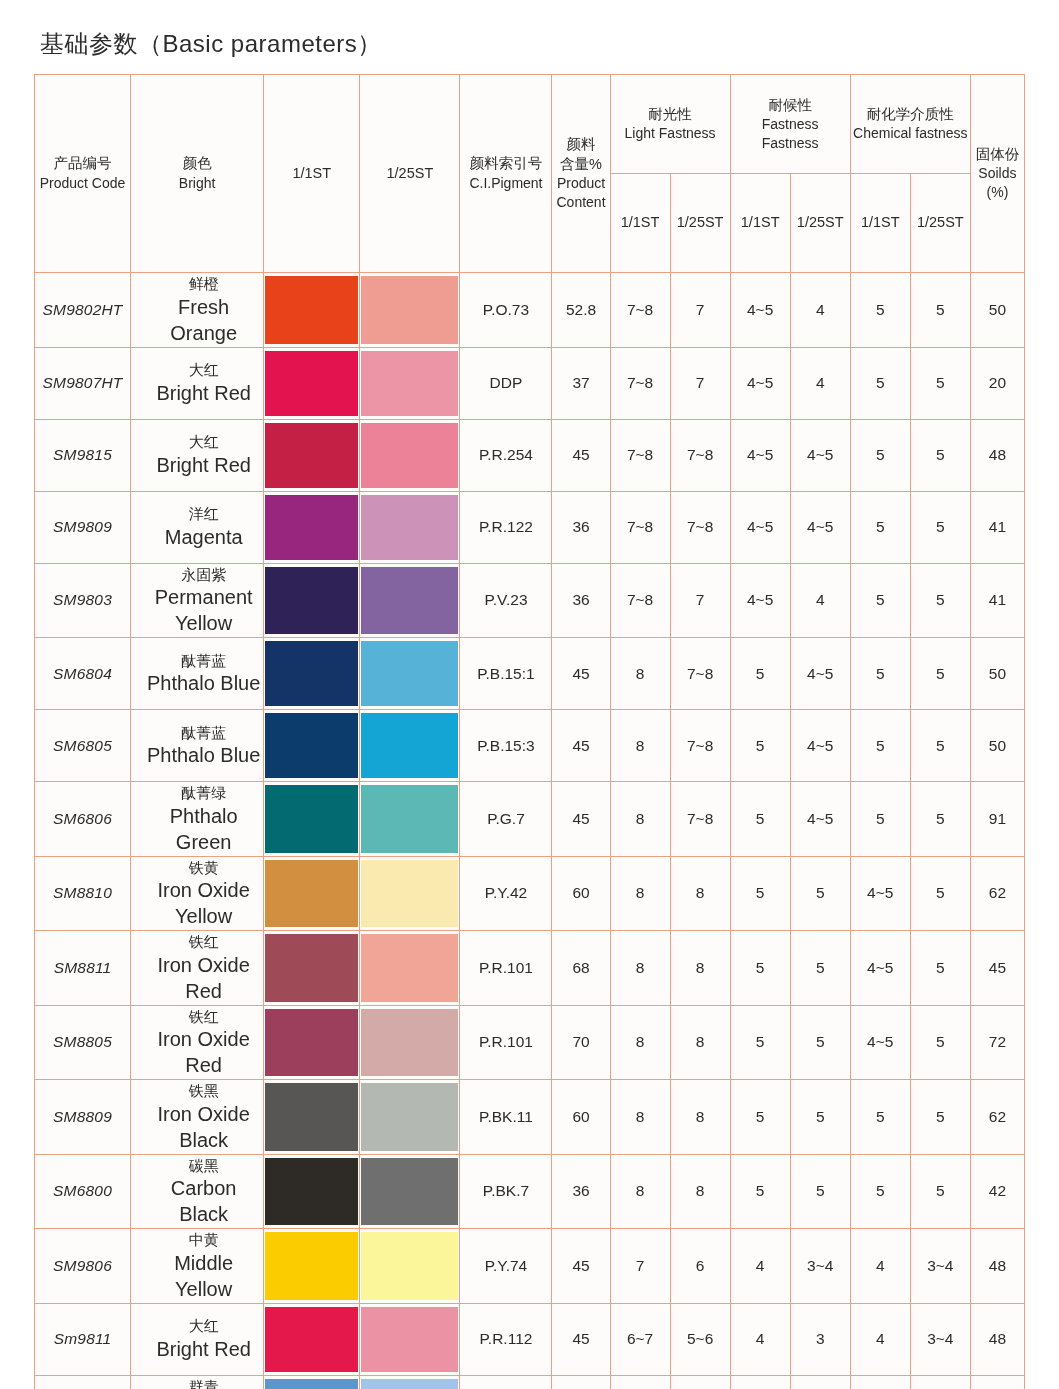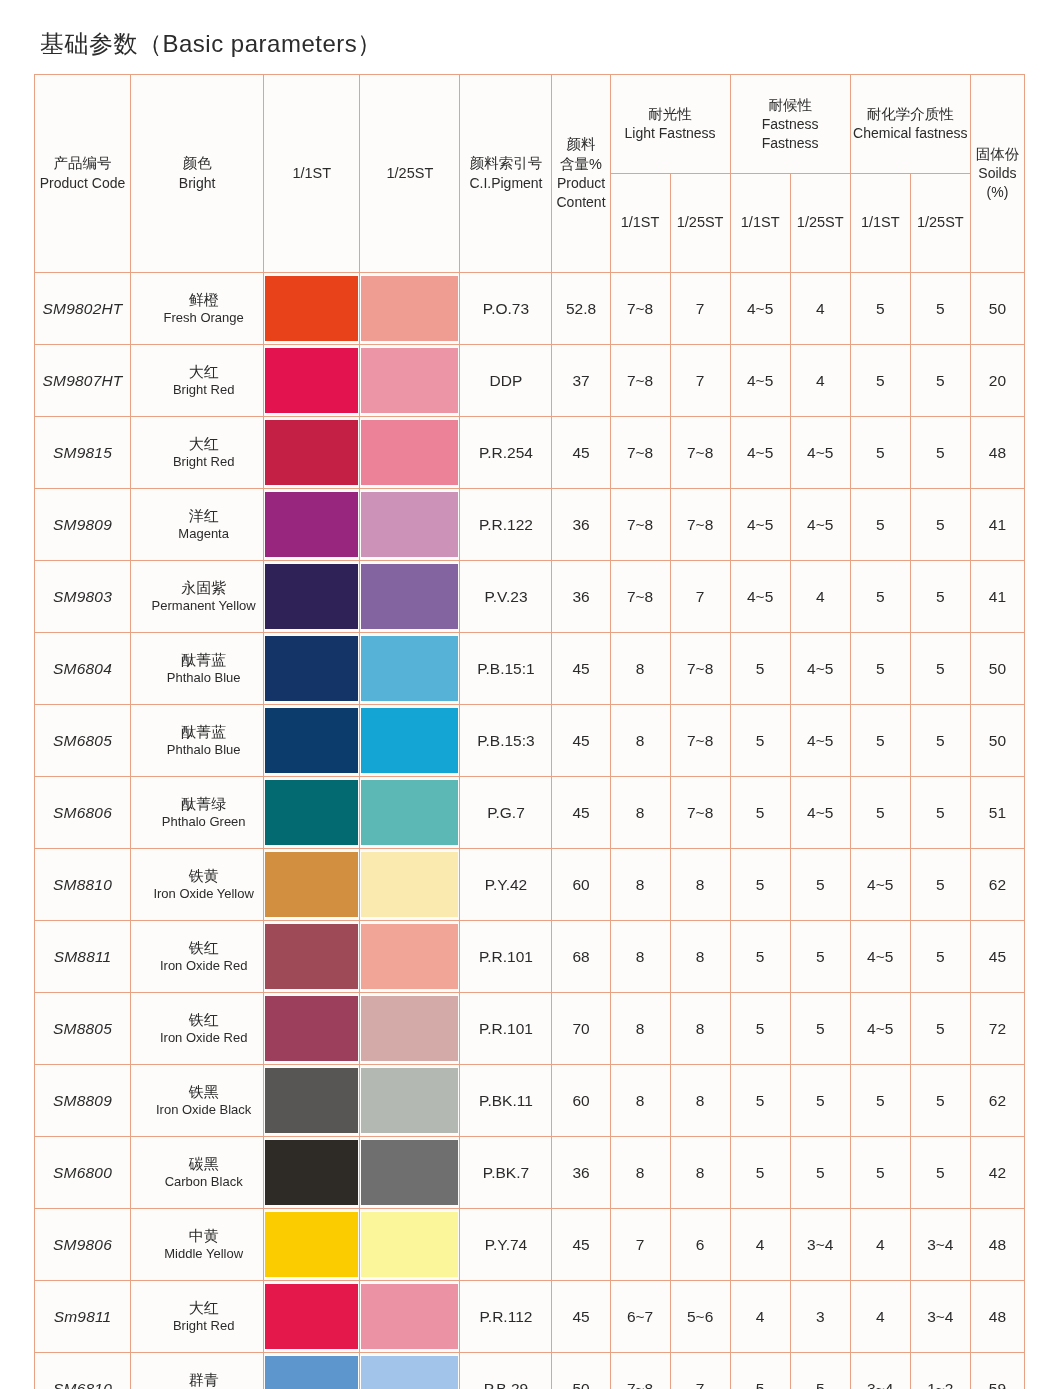--- a/index.html
+++ b/index.html
@@ -57,21 +57,21 @@
     height: 69px;
     font-size: 15.5px;
   }
   .c-code { font-size: 15.5px; letter-spacing: 0.2px; font-style: italic; }
   .c-color {
     text-align: left;
     padding-left: 14px;
     line-height: 1.3;
   }
   .c-color .cn { display: block; font-size: 15px; }
-  .c-color .en { display: block; font-size: 13px; }
+  .c-color .en { display: block; font-size: 20px; }
 
   td.swatch {
     padding: 0;
     border-left-color: #e8a183;
     position: relative;
   }
   td.swatch .chip {
     position: absolute;
     left: 0;
     right: 0;
@@ -321,21 +321,21 @@
             <div class="chip" style="background: rgb(92, 184, 181);"></div>
           </td>
           <td>P.G.7</td>
           <td>45</td>
           <td>8</td>
           <td>7~8</td>
           <td>5</td>
           <td>4~5</td>
           <td>5</td>
           <td>5</td>
-          <td>51</td>
+          <td>91</td>
         </tr>
         <tr>
           <td class="c-code">SM8810</td>
           <td class="c-color">
             <span class="cn">铁黄</span>
             <span class="en">Iron Oxide Yellow</span>
           </td>
           <td class="swatch left">
             <div class="chip" style="background: rgb(210, 143, 64);"></div>
           </td>

